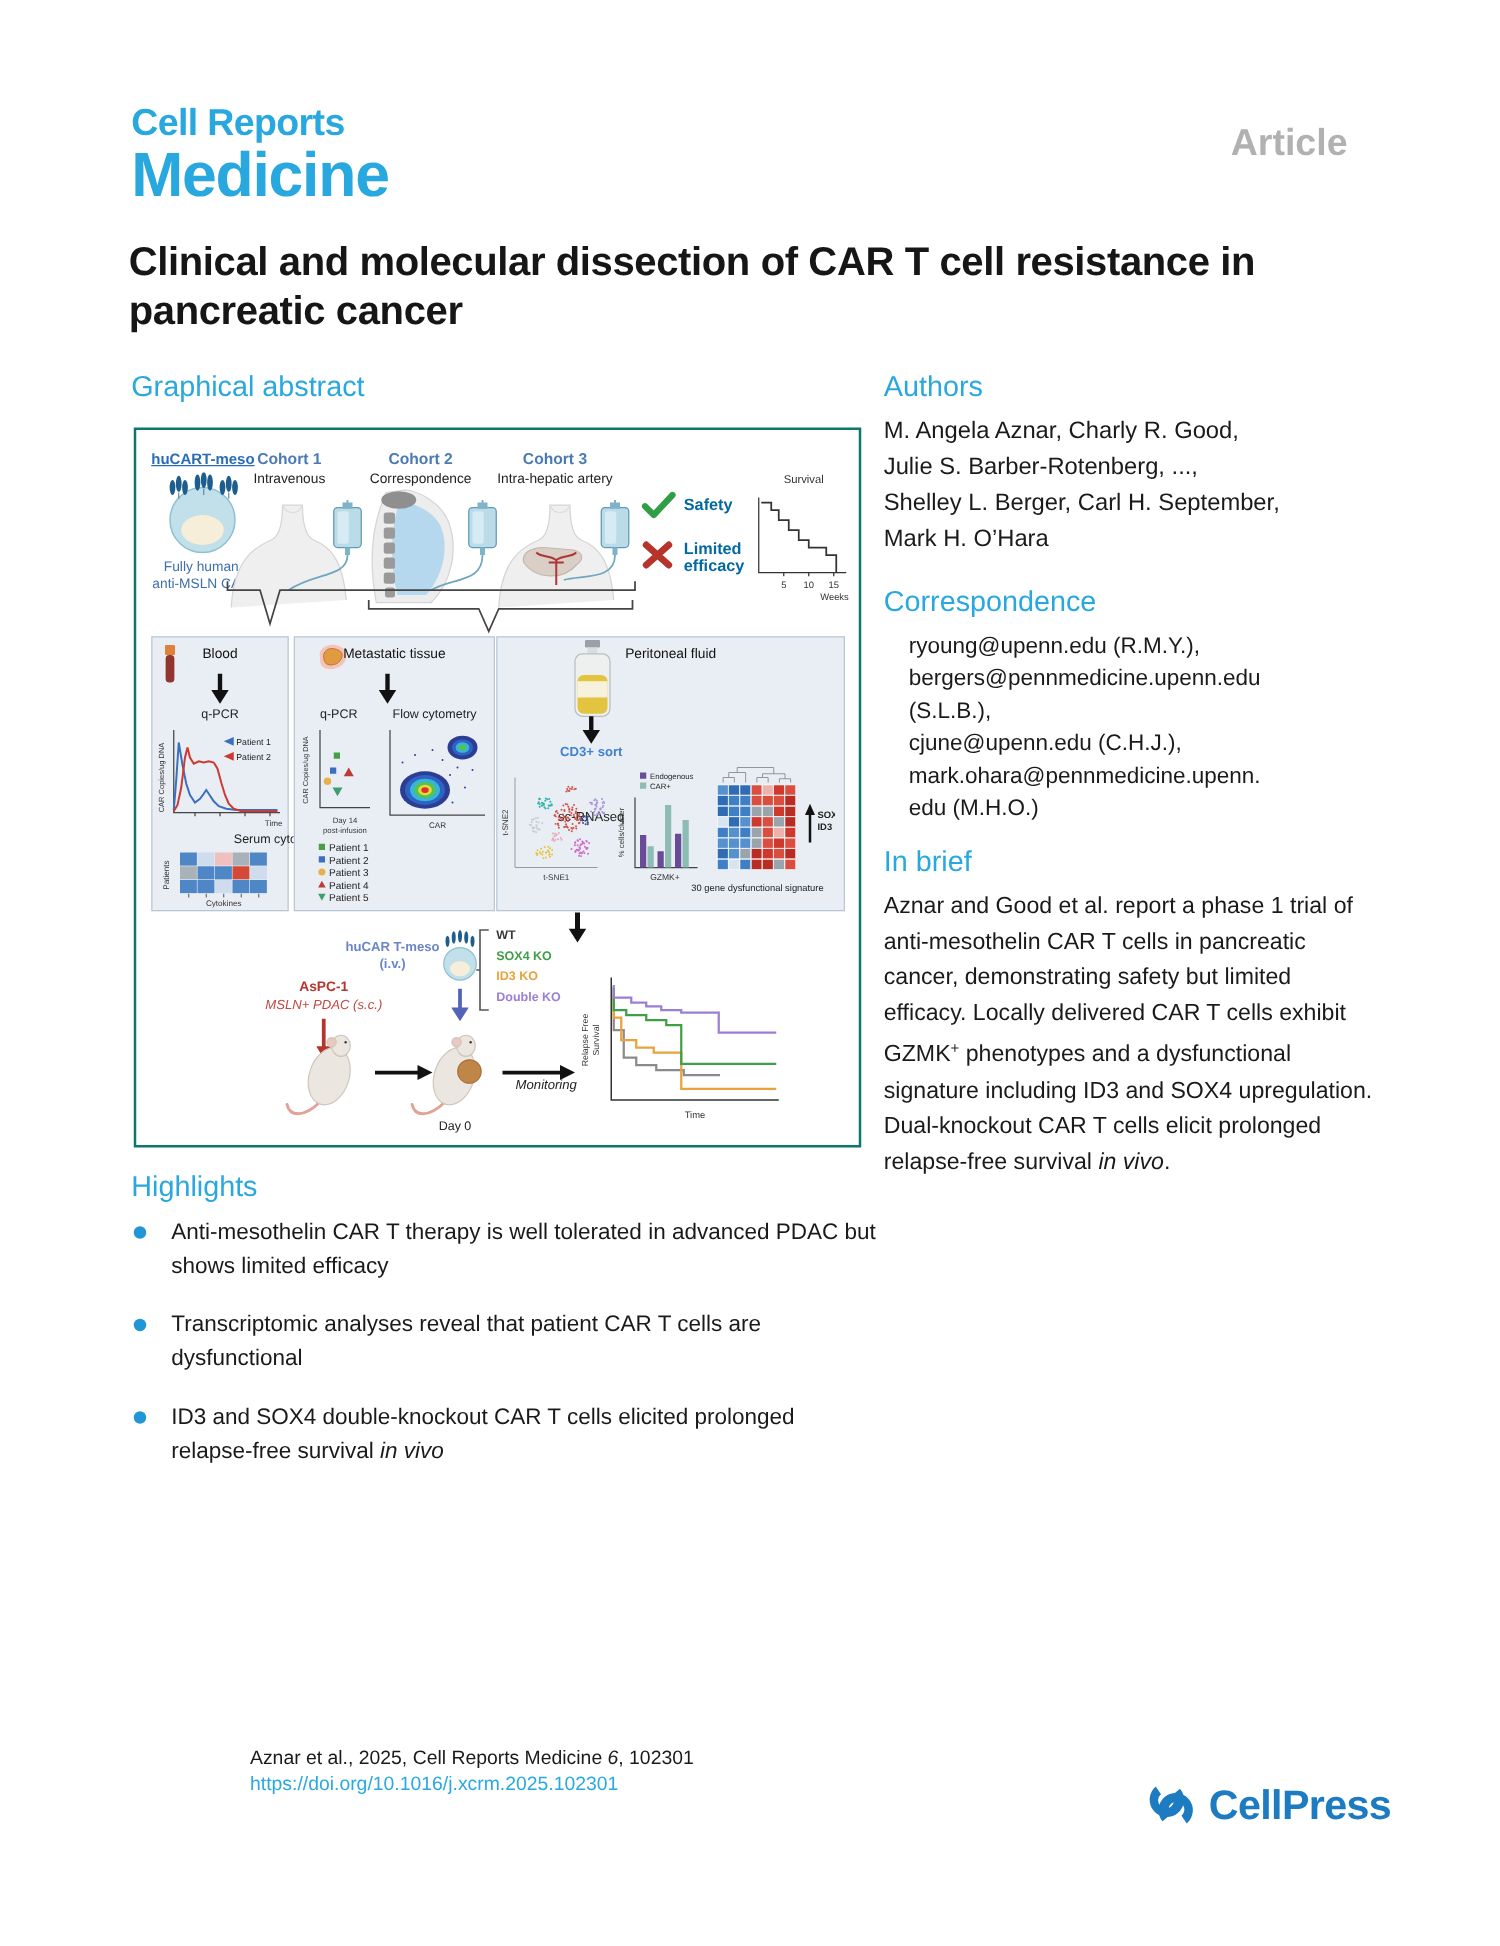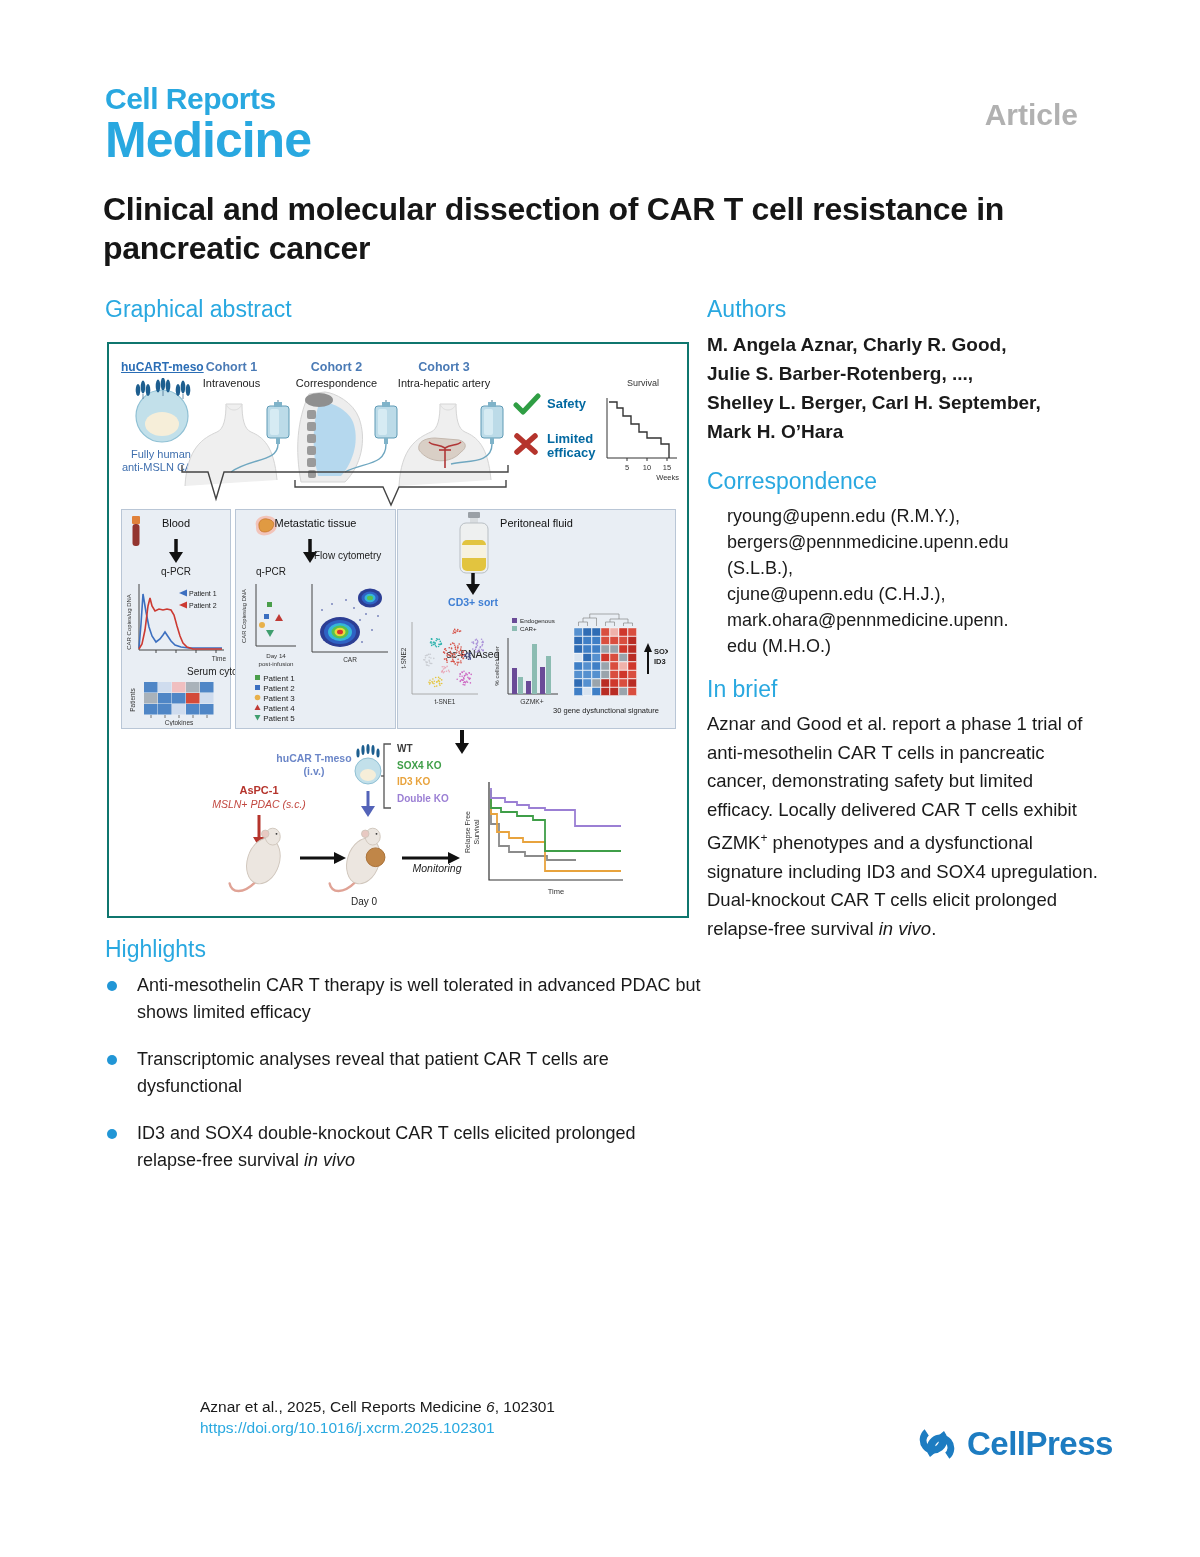--- a/index.html
+++ b/index.html
@@ -6,21 +6,21 @@
   .page{position:relative;width:1200px;height:1557px;background:#fff;
         font-family:"Liberation Sans",sans-serif;color:#1a1a1a;overflow:hidden;}
   .abs{position:absolute;}
   
   .logo-line1{font-size:30px;font-weight:800;color:#29a8e0;letter-spacing:-0.5px;line-height:1.0;}
   .logo-line2{font-size:50px;font-weight:800;color:#29a8e0;letter-spacing:-1px;line-height:1.05;}
   .article-type{font-size:30px;font-weight:bold;color:#b1b1b1;}
   .paper-title{font-size:32px;font-weight:bold;color:#161616;line-height:39px;letter-spacing:-0.3px;}
   .sec-heading{font-size:23px;font-weight:500;color:#29a8e0;}
   
-  .authors-text div{font-size:19px;line-height:29px;font-weight:bold;}
+  .authors-text div{font-size:19px;line-height:29px;}
   .corr-text div{font-size:18px;line-height:26px;margin-left:20px;}
   .inbrief-text{font-size:18.5px;line-height:28.5px;width:395px;}
   sup{font-size:12px;}
   
   .hl-item{display:flex;margin-bottom:20px;width:600px;}
   .hl-bullet{width:10px;height:10px;border-radius:50%;background:#2196d6;margin:9px 20px 0 2px;flex:none;}
   .hl-text{font-size:18px;line-height:27px;}
   
   .footer-text{font-size:15.5px;line-height:21px;}
   .doi-link{color:#2aa9e0;text-decoration:none;}
@@ -299,21 +299,21 @@
       <svg class="abs" style="left:16px;top:4px;" width="28" height="24" viewBox="0 0 28 24">
         <path d="M4,12 C2,5 10,1 16,2 C24,3 27,9 24,15 C21,21 11,23 7,20 C4,18 4,15 4,12 Z" fill="#f2c4ba"></path>
         <path d="M7,12 C6,7 11,4 15,5 C21,6 23,9 21,13 C19,18 12,19 9,17 C7,15 7,13 7,12 Z" fill="#e09a42" stroke="#c9752c" stroke-width="0.8"></path>
       </svg>
       <div class="abs p-title" style="left:0;top:7px;width:159px;">Metastatic tissue</div>
       <svg class="abs" style="left:67px;top:28px;" width="14" height="26" viewBox="0 0 14 26">
         <line x1="7" y1="1" x2="7" y2="15" stroke="#111" stroke-width="3.5"></line>
           <polygon points="0,14 14,14 7,25" fill="#111"></polygon>
       </svg>
       <div class="abs fig-small" style="left:20px;top:56px;">q-PCR</div>
-      <div class="abs fig-small" style="left:78px;top:40px;">Flow cytometry</div>
+      <div class="abs fig-small" style="left:78px;top:56px;">Flow cytometry</div>
       <svg class="abs" style="left:2px;top:70px;" width="62" height="96" viewBox="0 0 62 96">
         <text transform="rotate(-90 8 36)" x="8" y="36" font-size="5.8" fill="#333" text-anchor="middle">CAR Copies/ug DNA</text>
         <path d="M18,4 V66 H58" stroke="#444" stroke-width="1" fill="none"></path>
         <rect x="29" y="22" width="5" height="5" fill="#4a9e4a"></rect>
         <rect x="26" y="34" width="5" height="5" fill="#3c6fc0"></rect>
         <circle cx="24" cy="45" r="3" fill="#e8b04a"></circle>
         <polygon points="41,34 45,41 37,41" fill="#c03a35"></polygon>
         <polygon points="28,50 36,50 32,57" fill="#3f9e6e"></polygon>
         <text x="38" y="78" font-size="6.2" fill="#333" text-anchor="middle">Day 14</text>
         <text x="38" y="86" font-size="6.2" fill="#333" text-anchor="middle">post-infusion</text>

